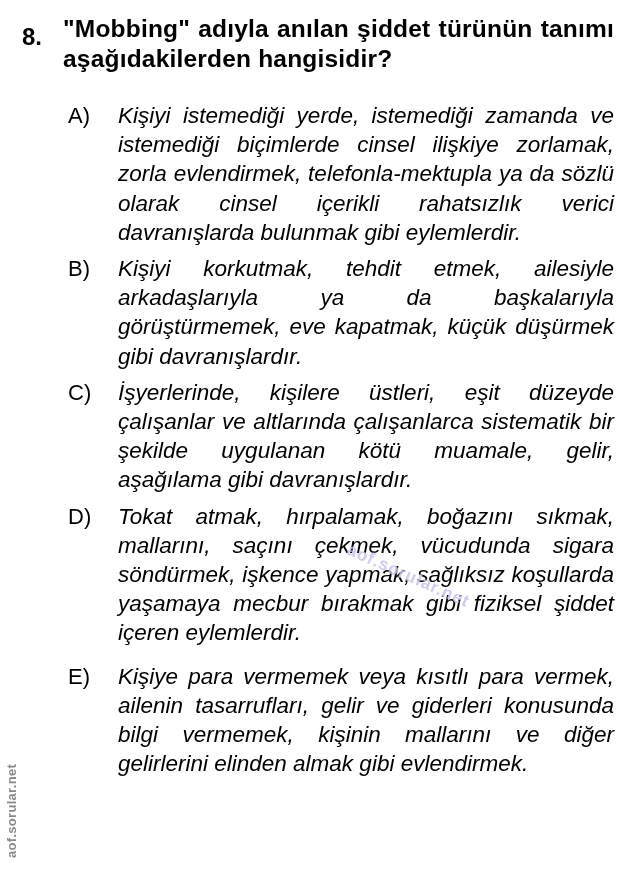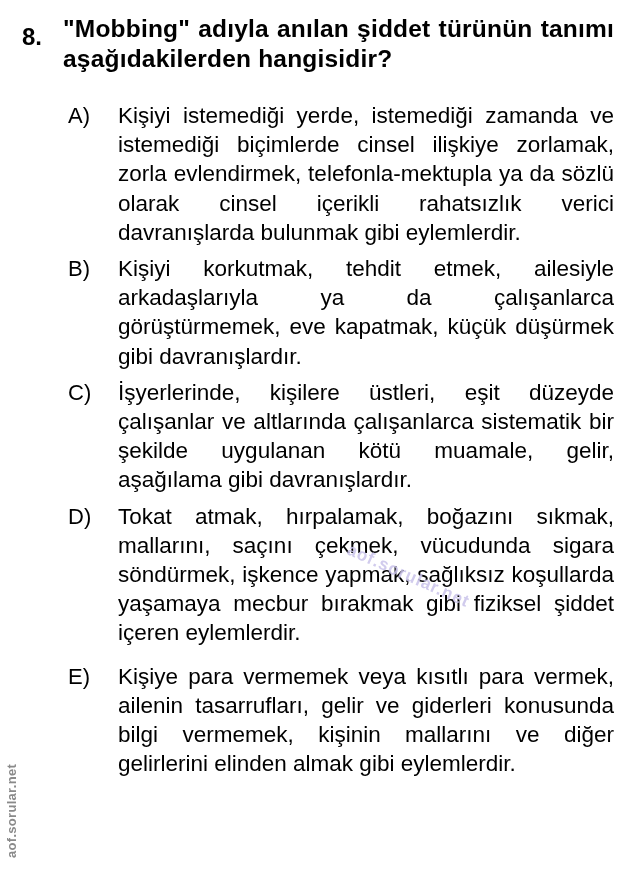--- a/index.html
+++ b/index.html
@@ -52,20 +52,21 @@
       left: 0;
       top: 0;
       font-size: 22px;
       line-height: 29px;
     }
     .opt-text {
       margin-left: 50px;
       font-size: 22.5px;
       line-height: 29.2px;
       text-align: justify;
+      font-style: italic;
     }
     .opt-e { margin-top: 14px; }
     .watermark-side {
       position: absolute;
       left: 4px;
       top: 858px;
       transform: rotate(-90deg);
       transform-origin: left top;
       font-size: 13px;
       font-weight: bold;
@@ -95,30 +96,30 @@
   <div class="q-text">"Mobbing" adıyla anılan şiddet türünün tanımı aşağıdakilerden hangisidir?</div>
 </div>
 
 <div class="options">
   <div class="option">
     <span class="opt-letter">A)</span>
     <div class="opt-text">Kişiyi istemediği yerde, istemediği zamanda ve istemediği biçimlerde cinsel ilişkiye zorlamak, zorla evlendirmek, telefonla-mektupla ya da sözlü olarak cinsel içerikli rahatsızlık verici davranışlarda bulunmak gibi eylemlerdir.</div>
   </div>
   <div class="option">
     <span class="opt-letter">B)</span>
-    <div class="opt-text">Kişiyi korkutmak, tehdit etmek, ailesiyle arkadaşlarıyla ya da çalışanlarca görüştürmemek, eve kapatmak, küçük düşürmek gibi davranışlardır.</div>
+    <div class="opt-text">Kişiyi korkutmak, tehdit etmek, ailesiyle arkadaşlarıyla ya da başkalarıyla görüştürmemek, eve kapatmak, küçük düşürmek gibi davranışlardır.</div>
   </div>
   <div class="option">
     <span class="opt-letter">C)</span>
     <div class="opt-text">İşyerlerinde, kişilere üstleri, eşit düzeyde çalışanlar ve altlarında çalışanlarca sistematik bir şekilde uygulanan kötü muamale, gelir, aşağılama gibi davranışlardır.</div>
   </div>
   <div class="option">
     <span class="opt-letter">D)</span>
     <div class="opt-text">Tokat atmak, hırpalamak, boğazını sıkmak, mallarını, saçını çekmek, vücudunda sigara söndürmek, işkence yapmak, sağlıksız koşullarda yaşamaya mecbur bırakmak gibi fiziksel şiddet içeren eylemlerdir.</div>
   </div>
   <div class="option opt-e">
     <span class="opt-letter">E)</span>
-    <div class="opt-text">Kişiye para vermemek veya kısıtlı para vermek, ailenin tasarrufları, gelir ve giderleri konusunda bilgi vermemek, kişinin mallarını ve diğer gelirlerini elinden almak gibi eylemlerdir.</div>
+    <div class="opt-text">Kişiye para vermemek veya kısıtlı para vermek, ailenin tasarrufları, gelir ve giderleri konusunda bilgi vermemek, kişinin mallarını ve diğer gelirlerini elinden almak gibi evlendirmek.</div>
   </div>
 </div>
 
 <div class="watermark-diag">aof.sorular.net</div>
 <div class="watermark-side">aof.sorular.net</div>
 
 </body></html>

